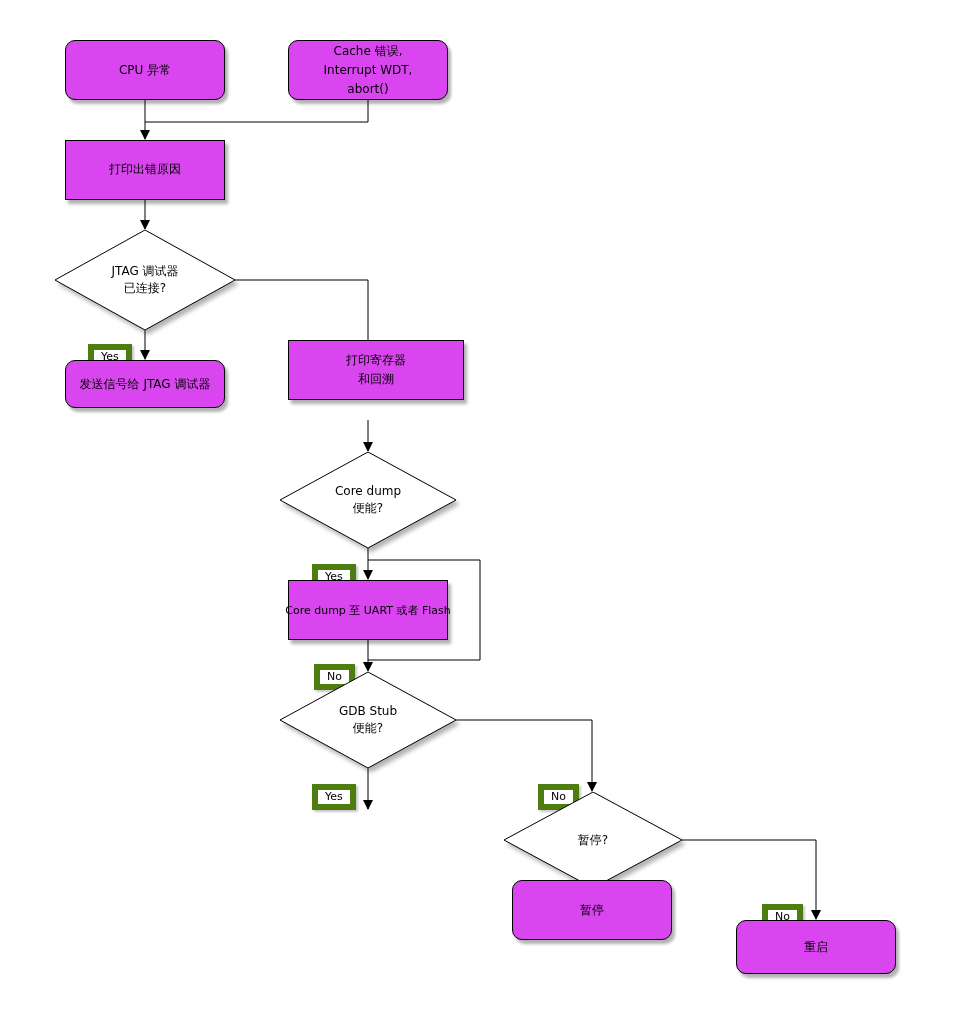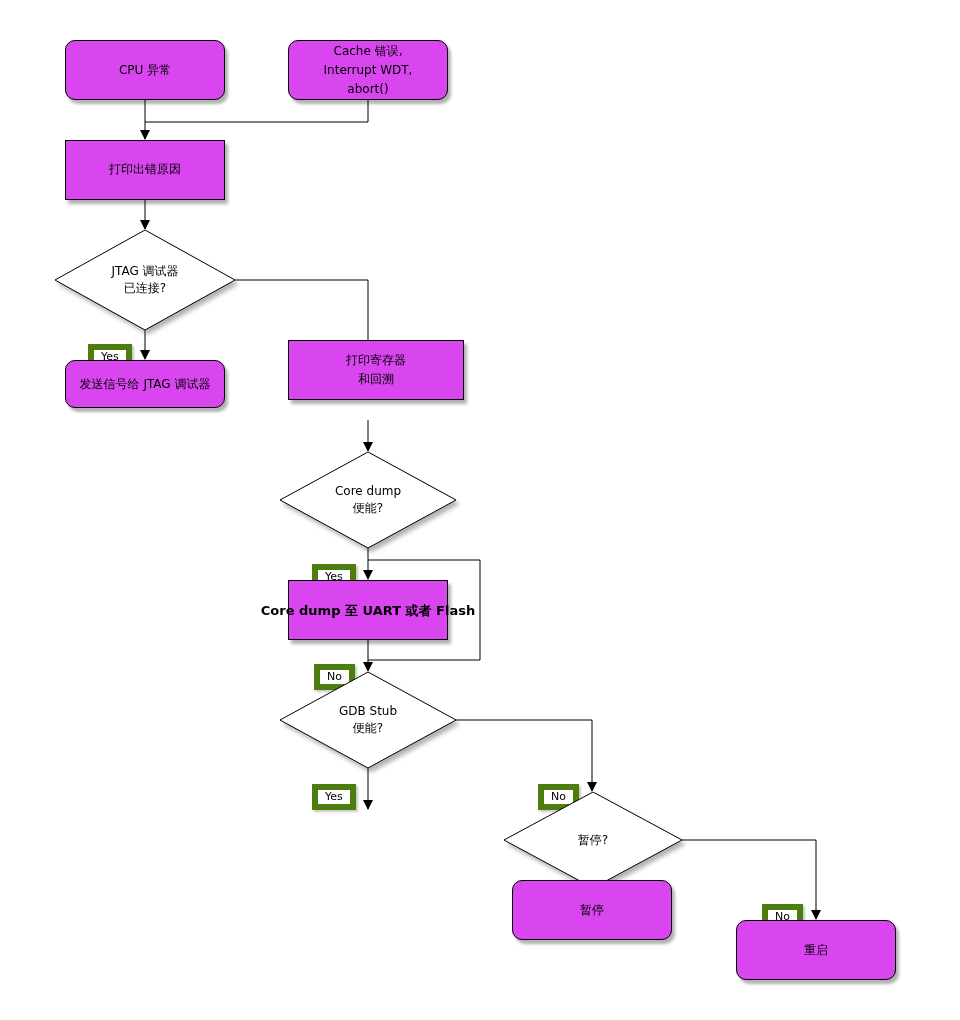--- a/index.html
+++ b/index.html
@@ -10,21 +10,21 @@
   }
   .edges { position:absolute; left:0; top:0; width:960px; height:1020px; pointer-events:none; }
   .node {
     position:absolute; background:#d946ef; border:1px solid #000;
     display:flex; flex-direction:column; align-items:center; justify-content:center;
     font-size:12px; line-height:19px; text-align:center;
     box-shadow:3px 4px 3px rgba(0,0,0,0.30);
     box-sizing:border-box; white-space:nowrap;
   }
   .rounded { border-radius:10px; }
-  .small-text { font-size:13px;font-weight:bold; }
+  .small-text { font-size:11px; }
   .decision { position:absolute; }
   .decision svg { position:absolute; left:0; top:0; filter:drop-shadow(3px 4px 2px rgba(0,0,0,0.30)); }
   .dtext {
     position:absolute; left:0; top:0; right:0; bottom:0;
     display:flex; flex-direction:column; align-items:center; justify-content:center;
     font-size:12px; line-height:17px; text-align:center; white-space:nowrap;
   }
   .tag {
     position:absolute; background:#fff; border:6px solid #4d7c0f;
     font-size:11px; height:14px; line-height:14px; padding:0 7px;
@@ -152,17 +152,17 @@
     <span>Yes</span>
   </div>
   <div class="tag" style="left:762px; top:904px;">
     <span>No</span>
   </div>
 
   <div class="node rounded" style="left:512px; top:880px; width:160px; height:60px;">
     <div>暂停</div>
   </div>
 
-  <div class="node rounded" style="left:736px; top:920px; width:160px; height:60px;">
+  <div class="node rounded" style="left:736px; top:920px; width:160px; height:54px;">
     <div>重启</div>
   </div>
 
 </div>
 
 </body></html>

